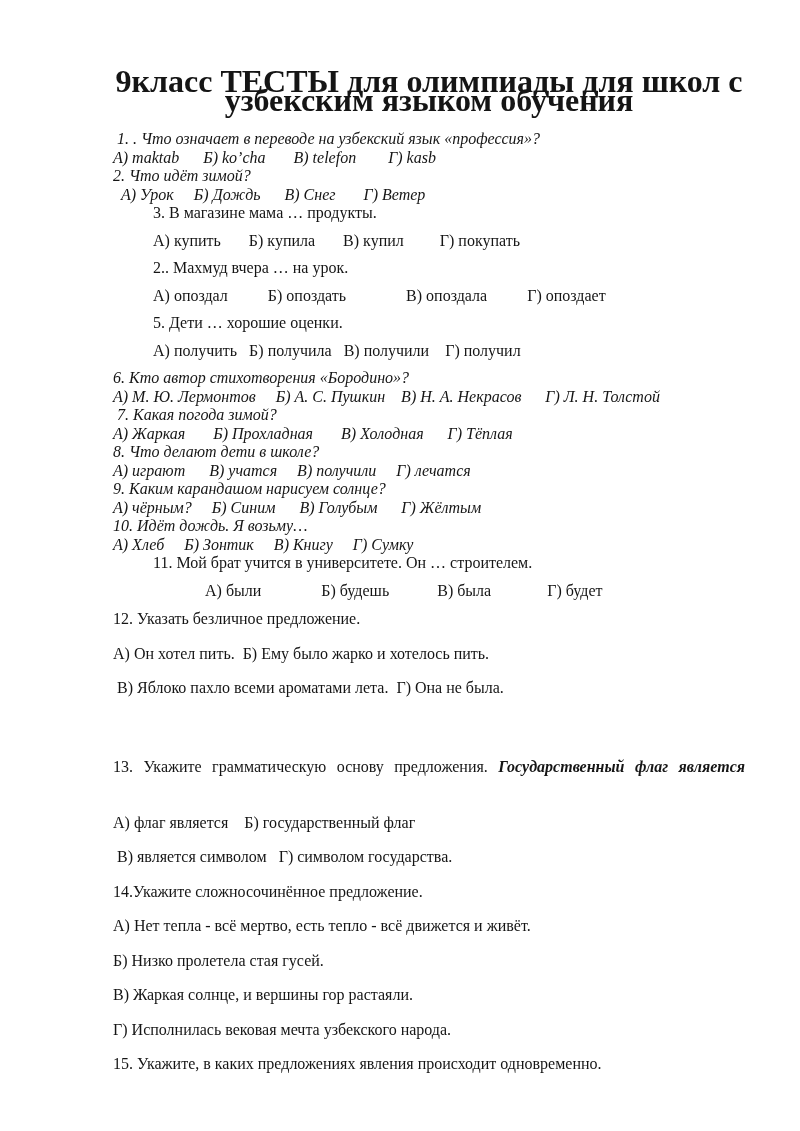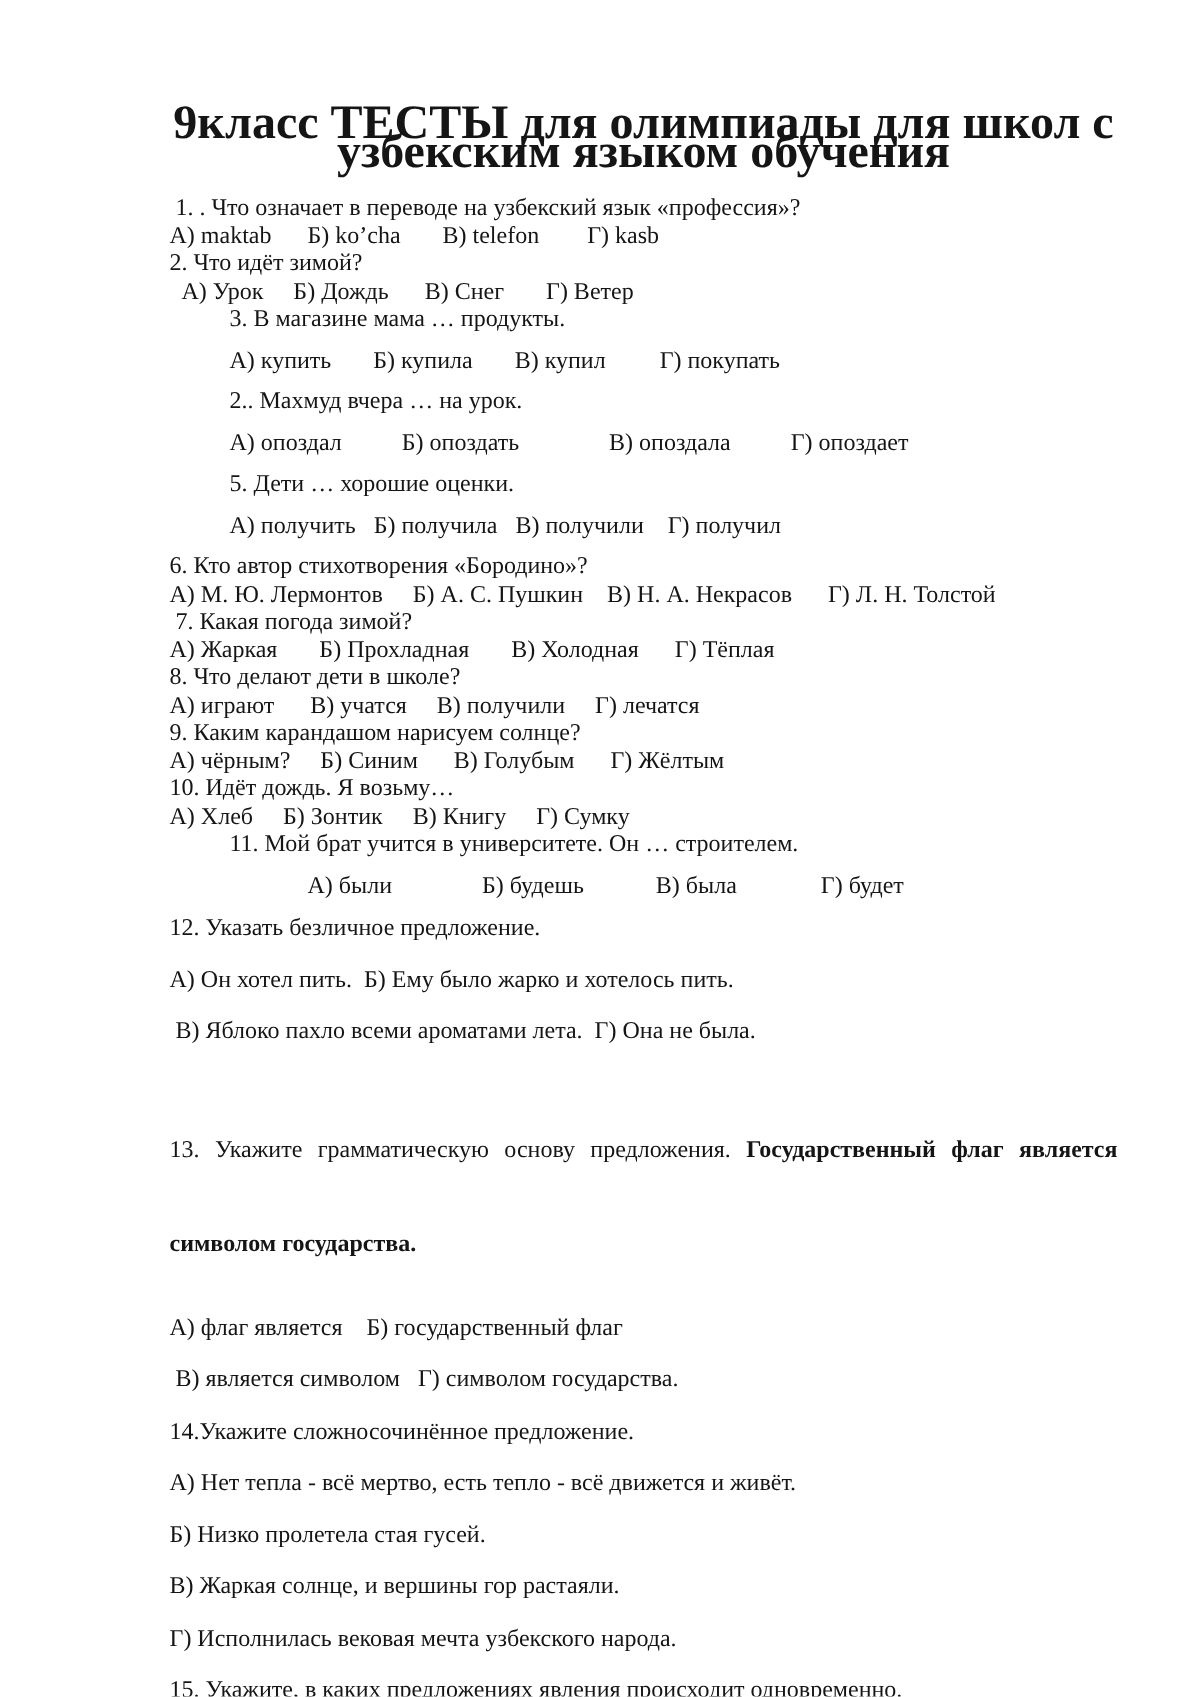--- a/index.html
+++ b/index.html
@@ -21,34 +21,35 @@
   .doc-title {
     font-weight: 700;
     text-align: center;
     margin: 0 0 21px 0;
     white-space: pre-wrap;
   }
   .para {
     margin: 0;
     white-space: pre-wrap;
   }
-  .tight { margin-bottom: 0; }
+  .tight { margin-bottom: 0; font-style: italic; }
   .mid   { margin-bottom: 9px; margin-left: 40px; }
   .wide  { margin-bottom: 16px; margin-top: 10px; }
   .q13 {
     line-height: 21px;
     margin-bottom: 16px;
   }
   .justify-line {
     text-align: justify;
     text-align-last: justify;
     white-space: normal;
   }
   .bold-italic {
     font-weight: 700;
+    font-style: italic;
   }
 </style>
 </head>
 <body>
 
 <h1 class="doc-title">9класс ТЕСТЫ для олимпиады для школ с узбекским языком обучения</h1>
 
 <p class="para tight"> 1. . Что означает в переводе на узбекский язык «профессия»?</p>
 <p class="para tight">А) maktab      Б) ko’cha       В) telefon        Г) kasb</p>
 <p class="para tight">2. Что идёт зимой?</p>
@@ -70,21 +71,20 @@
 <p class="para tight">10. Идёт дождь. Я возьму…</p>
 <p class="para tight">А) Хлеб     Б) Зонтик     В) Книгу     Г) Сумку</p>
 <p class="para mid">11. Мой брат учится в университете. Он … строителем.</p>
 <p class="para mid">             А) были               Б) будешь            В) была              Г) будет</p>
 <p class="para wide">12. Указать безличное предложение.</p>
 <p class="para wide">А) Он хотел пить.  Б) Ему было жарко и хотелось пить.</p>
 <p class="para wide"> В) Яблоко пахло всеми ароматами лета.  Г) Она не была.</p>
 
 <div class="para q13">
   <div class="justify-line"><span>13. Укажите грамматическую основу предложения. </span><span class="bold-italic">Государственный флаг является</span></div>
-  <div class="bold-italic">символом государства.</div>
 </div>
 
 <p class="para wide">А) флаг является    Б) государственный флаг</p>
 <p class="para wide"> В) является символом   Г) символом государства.</p>
 <p class="para wide">14.Укажите сложносочинённое предложение.</p>
 <p class="para wide">А) Нет тепла - всё мертво, есть тепло - всё движется и живёт.</p>
 <p class="para wide">Б) Низко пролетела стая гусей.</p>
 <p class="para wide">В) Жаркая солнце, и вершины гор растаяли.</p>
 <p class="para wide">Г) Исполнилась вековая мечта узбекского народа.</p>
 <p class="para wide">15. Укажите, в каких предложениях явления происходит одновременно.</p>

